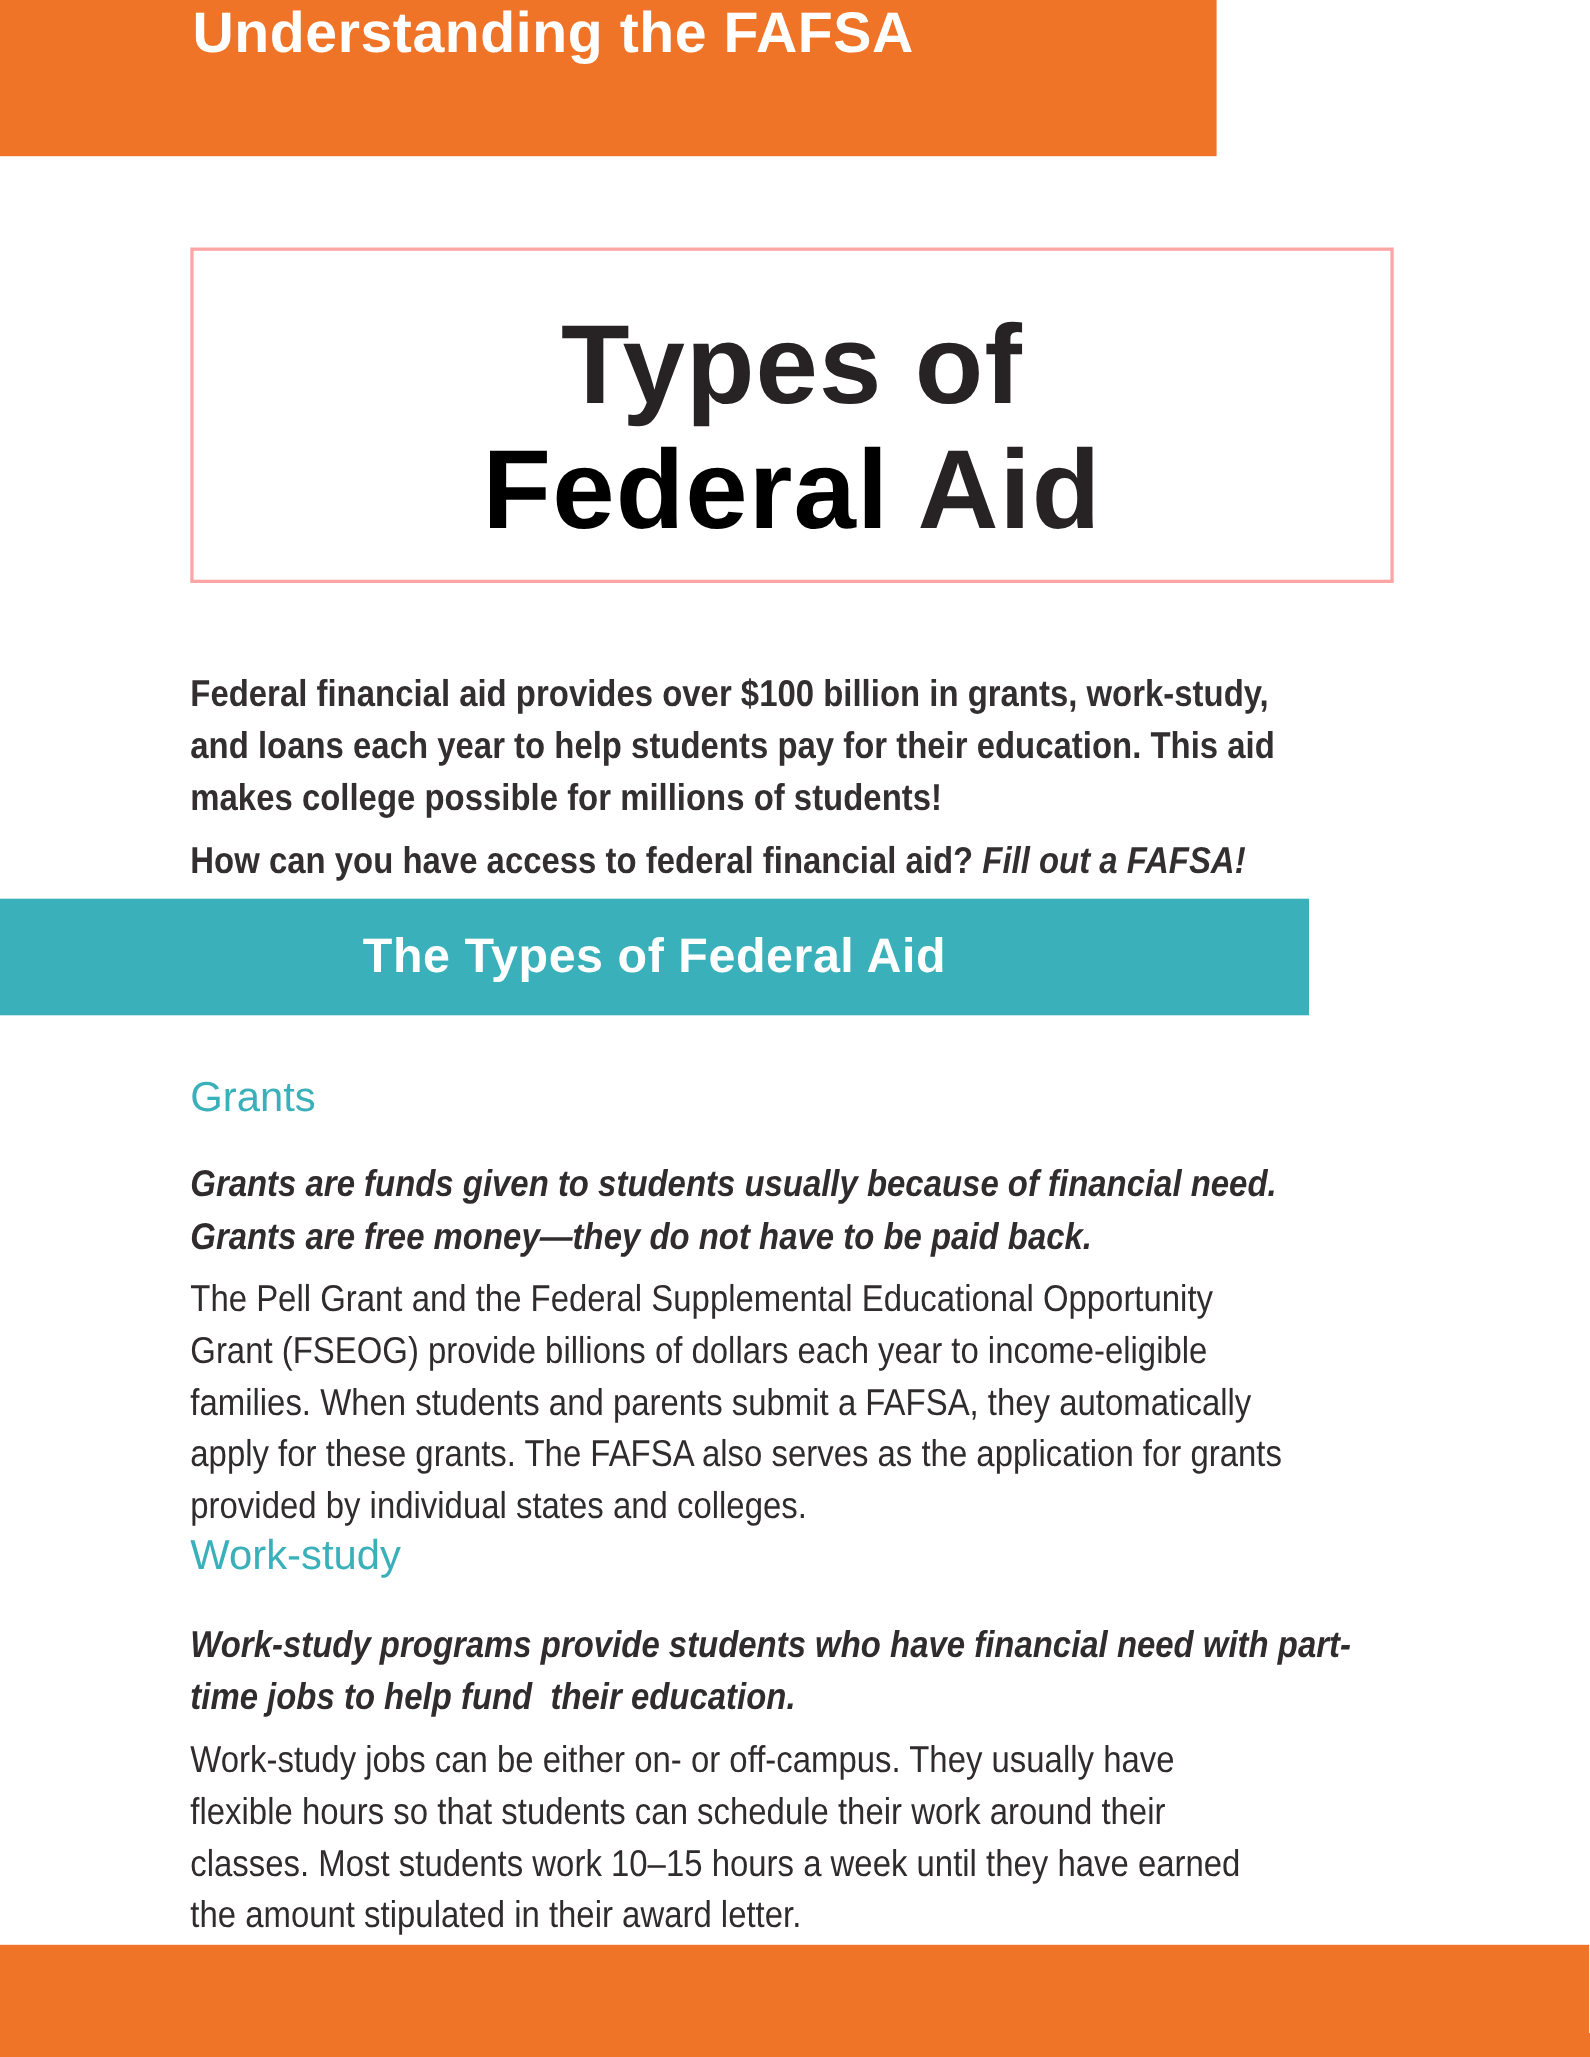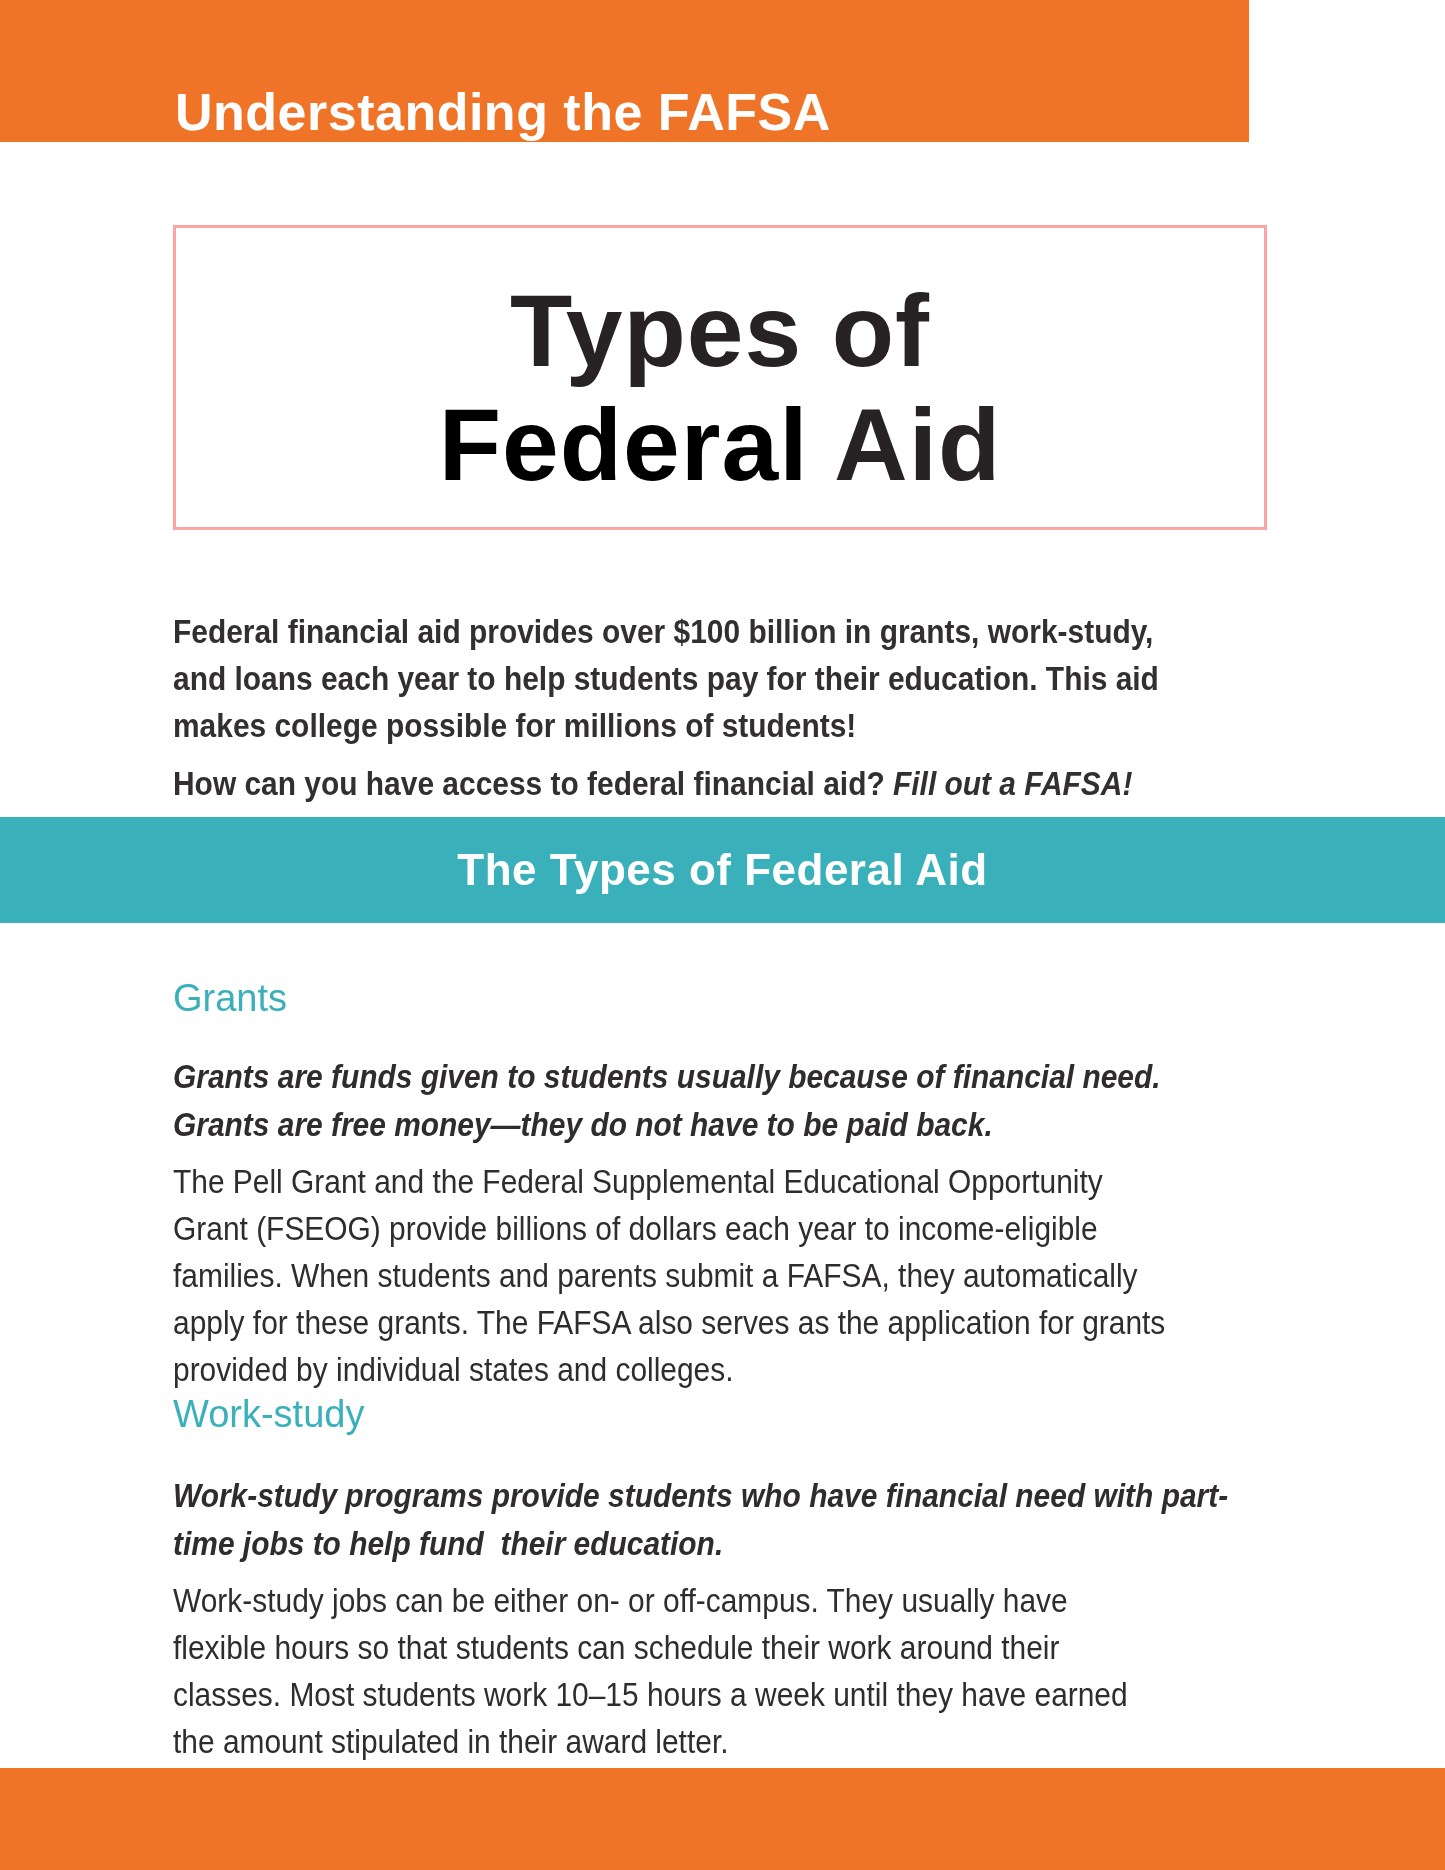--- a/index.html
+++ b/index.html
@@ -7,23 +7,23 @@
     position:relative;
     width:1445px;height:1870px;
     background:#ffffff;
     overflow:hidden;
     font-family:"Liberation Sans",sans-serif;
     color:#302C2D;
   }
   
   .header-bar{
     position:absolute;left:0;top:0;
-    width:1249px;height:142px;
+    width:1106px;height:142px;
     background:#F07428;
-    display:flex;align-items:flex-end;
+    display:flex;align-items:flex-start;
   }
   .header-bar h1{
     margin:0 0 0 175px;
     font-size:52px;font-weight:bold;color:#ffffff;
     letter-spacing:.5px;
   }
   
   .title-box{
     position:absolute;left:173px;top:225px;
     width:1094px;height:305px;
@@ -44,21 +44,21 @@
     font-size:34px;font-weight:700;line-height:47px;
     color:#332F30;white-space:pre;
     transform:scaleX(.88);transform-origin:0 0;
   }
   .intro-p1{top:574px;}
   .intro-p2{top:726px;}
   .intro-italic{font-style:italic;}
   
   .section-banner{
     position:absolute;left:0;top:817px;
-    width:1445px;height:106px;
+    width:1190px;height:106px;
     background:#3AB0BA;
     display:flex;align-items:center;justify-content:center;
   }
   .section-banner h2{
     margin:0;font-size:44px;font-weight:bold;color:#ffffff;
     letter-spacing:.5px;
   }
   
   .sec-heading{
     position:absolute;left:173px;

